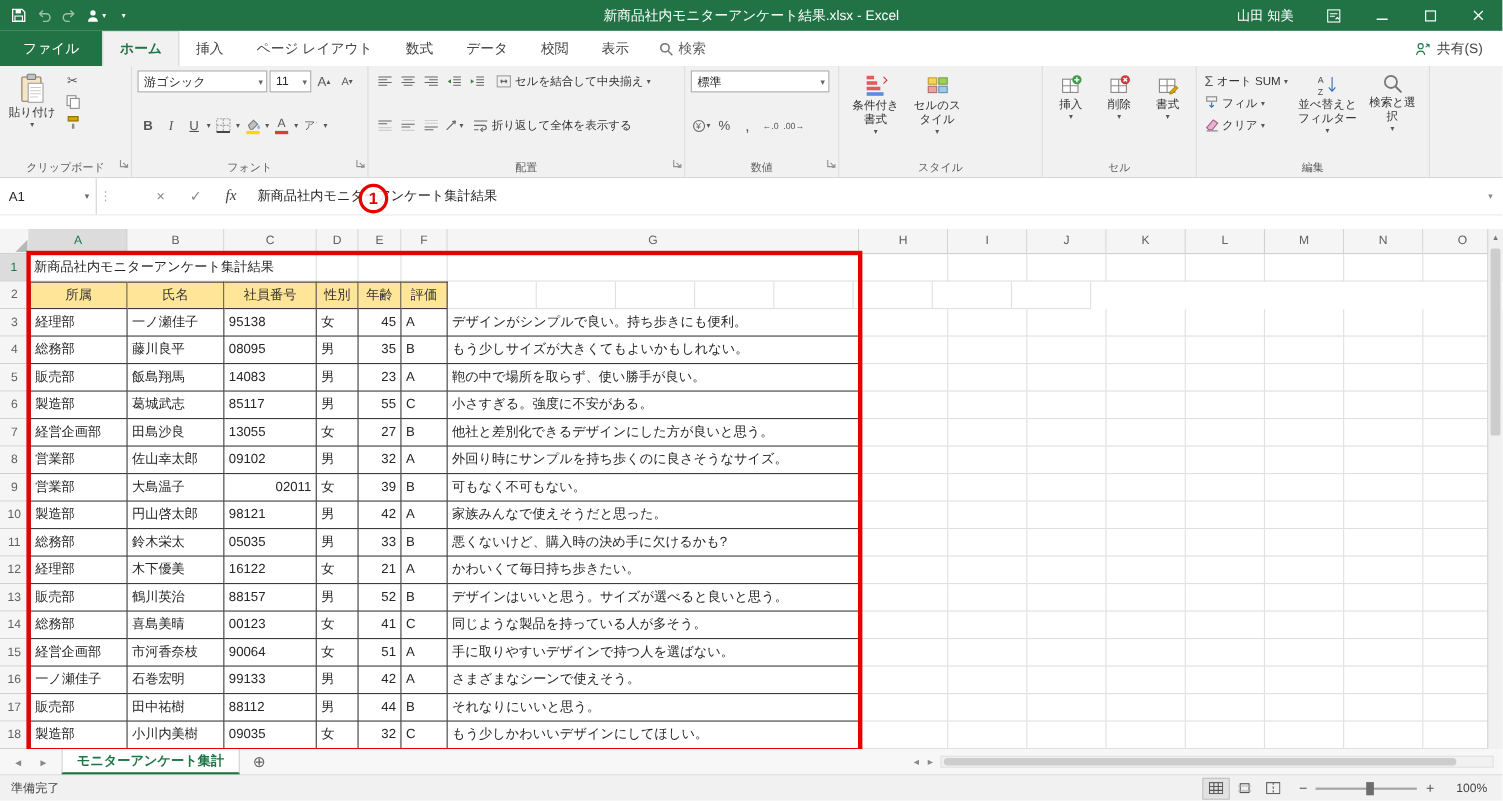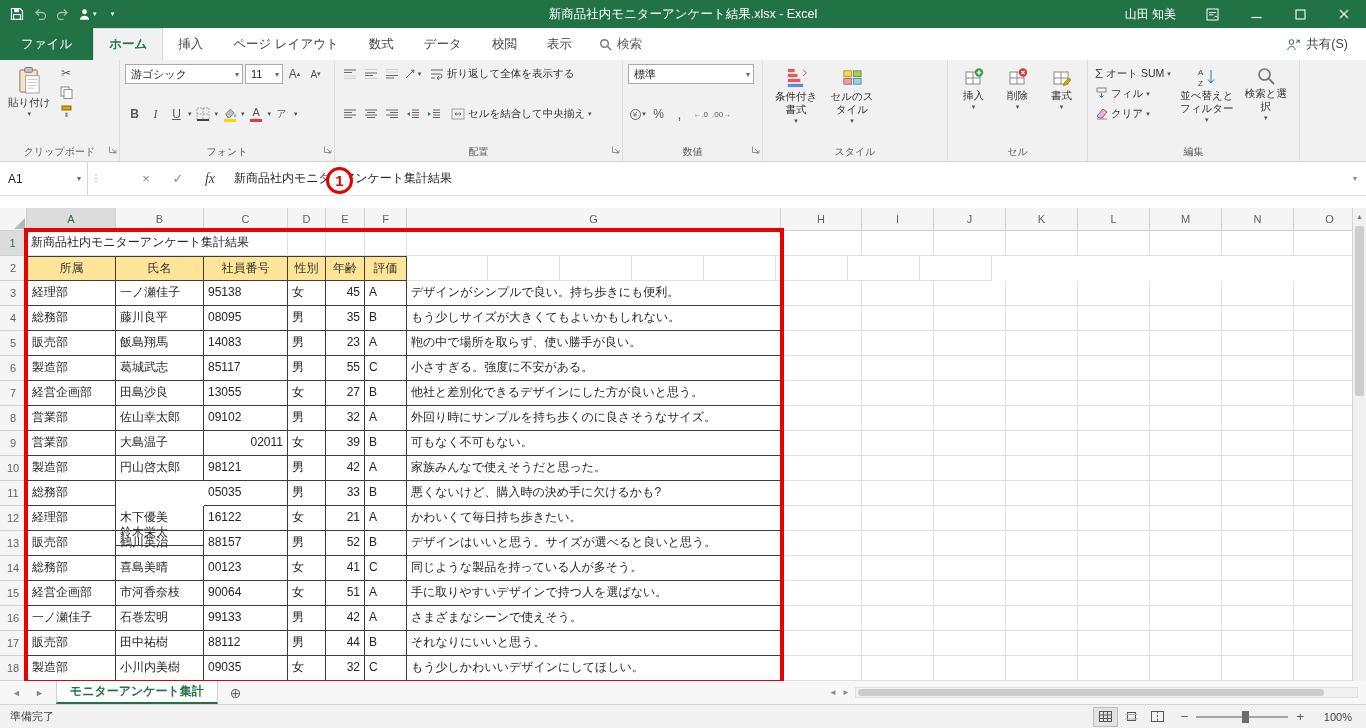--- a/index.html
+++ b/index.html
@@ -291,20 +291,57 @@
             <path d="M4 4l4 4M8 5.2V8H5.2" fill="none" stroke="#777"></path>
           </svg>
       </span>
     </div>
 
     <div class="rgroup" style="width:288px">
       <div class="gcol" style="width:100%">
         <div class="srow">
           <span class="icon16">
               <svg width="14" height="12">
+                <path d="M1 2h12M1 4.5h8M1 7h12M1 9.5h8" stroke="#666"></path>
+              </svg>
+            </span>
+          <span class="icon16">
+              <svg width="14" height="12">
+                <path d="M1 2h12M3 4.5h8M1 7h12M3 9.5h8" stroke="#666"></path>
+              </svg>
+            </span>
+          <span class="icon16">
+              <svg width="14" height="12">
+                <path d="M1 2h12M5 4.5h8M1 7h12M5 9.5h8" stroke="#666"></path>
+              </svg>
+            </span>
+          <span class="icon16">
+              <svg width="14" height="12">
+                <path d="M6 2h7M6 4.5h7M6 7h7M6 9.5h7" stroke="#666"></path>
+                <path d="M4 4l-3 2 3 2z" fill="#3a7d44"></path>
+              </svg>
+            </span>
+          <span class="icon16">
+              <svg width="14" height="12">
+                <path d="M6 2h7M6 4.5h7M6 7h7M6 9.5h7" stroke="#666"></path>
+                <path d="M1 4l3 2-3 2z" fill="#3a7d44"></path>
+              </svg>
+            </span>
+          <span class="mini" style="margin-left:4px">
+            <svg width="14" height="12">
+                <rect x="1" y="1" width="12" height="10" fill="none" stroke="#9e9e9e"></rect>
+                <path d="M4 6h6M4 6l1.5-1.5M4 6l1.5 1.5M10 6l-1.5-1.5M10 6l-1.5 1.5" stroke="#666" fill="none"></path>
+              </svg>
+            <span>セルを結合して中央揃え</span>
+            <span class="dd">▾</span>
+          </span>
+        </div>
+        <div class="srow">
+          <span class="icon16">
+              <svg width="14" height="12">
                 <path d="M1 2h12M1 4.5h8" stroke="#666"></path>
                 <path d="M1 8h12M1 10.5h12" stroke="#cfcfcf"></path>
               </svg>
             </span>
           <span class="icon16">
               <svg width="14" height="12">
                 <path d="M1 1.5h12M1 10.5h12" stroke="#cfcfcf"></path>
                 <path d="M1 5h12M1 7.5h8" stroke="#666"></path>
               </svg>
             </span>
@@ -319,57 +356,20 @@
                 <path d="M2 11L10 3M10 3l-3 .4M10 3l-.4 3" stroke="#666" fill="none"></path>
               </svg>
               <span class="dd" style="font-size:7px">▾</span>
             </span>
           <span class="mini" style="margin-left:4px">
             <svg width="14" height="12">
                 <path d="M1 2h12M1 6h9a2 2 0 0 1 0 4H8M1 10h4" stroke="#666" fill="none"></path>
                 <path d="M9 8l-2 2 2 2" stroke="#666" fill="none"></path>
               </svg>
             <span>折り返して全体を表示する</span>
-          </span>
-        </div>
-        <div class="srow">
-          <span class="icon16">
-              <svg width="14" height="12">
-                <path d="M1 2h12M1 4.5h8M1 7h12M1 9.5h8" stroke="#666"></path>
-              </svg>
-            </span>
-          <span class="icon16">
-              <svg width="14" height="12">
-                <path d="M1 2h12M3 4.5h8M1 7h12M3 9.5h8" stroke="#666"></path>
-              </svg>
-            </span>
-          <span class="icon16">
-              <svg width="14" height="12">
-                <path d="M1 2h12M5 4.5h8M1 7h12M5 9.5h8" stroke="#666"></path>
-              </svg>
-            </span>
-          <span class="icon16">
-              <svg width="14" height="12">
-                <path d="M6 2h7M6 4.5h7M6 7h7M6 9.5h7" stroke="#666"></path>
-                <path d="M4 4l-3 2 3 2z" fill="#3a7d44"></path>
-              </svg>
-            </span>
-          <span class="icon16">
-              <svg width="14" height="12">
-                <path d="M6 2h7M6 4.5h7M6 7h7M6 9.5h7" stroke="#666"></path>
-                <path d="M1 4l3 2-3 2z" fill="#3a7d44"></path>
-              </svg>
-            </span>
-          <span class="mini" style="margin-left:4px">
-            <svg width="14" height="12">
-                <rect x="1" y="1" width="12" height="10" fill="none" stroke="#9e9e9e"></rect>
-                <path d="M4 6h6M4 6l1.5-1.5M4 6l1.5 1.5M10 6l-1.5-1.5M10 6l-1.5 1.5" stroke="#666" fill="none"></path>
-              </svg>
-            <span>セルを結合して中央揃え</span>
-            <span class="dd">▾</span>
           </span>
         </div>
       </div>
       <span class="glabel">配置</span>
       <span class="launch">
         <svg width="9" height="9">
             <path d="M1.5 1.5v6h6" fill="none" stroke="#777"></path>
             <path d="M4 4l4 4M8 5.2V8H5.2" fill="none" stroke="#777"></path>
           </svg>
       </span>
@@ -717,21 +717,21 @@
           <div class="cell" style="width: 72px;"></div>
           <div class="cell" style="width: 72px;"></div>
           <div class="cell" style="width: 72px;"></div>
           <div class="cell" style="width: 72px;"></div>
           <div class="cell" style="width: 72px;"></div>
           <div class="cell" style="width: 72px;"></div>
         </div>
         <div class="grow">
           <div class="rowhdr">11</div>
           <div class="cell tbl first" style="width: 89px;">総務部</div>
-          <div class="cell tbl" style="width: 88px; margin-top: 40px;">鈴木栄太</div>
+          <div class="cell tbl" style="width: 88px;">鈴木栄太</div>
           <div class="cell tbl" style="width: 84px;">05035</div>
           <div class="cell tbl" style="width: 38px;">男</div>
           <div class="cell tbl num" style="width: 39px;">33</div>
           <div class="cell tbl" style="width: 42px;">B</div>
           <div class="cell tbl" style="width: 374px;">悪くないけど、購入時の決め手に欠けるかも?</div>
           <div class="cell" style="width: 81px;"></div>
           <div class="cell" style="width: 72px;"></div>
           <div class="cell" style="width: 72px;"></div>
           <div class="cell" style="width: 72px;"></div>
           <div class="cell" style="width: 72px;"></div>

